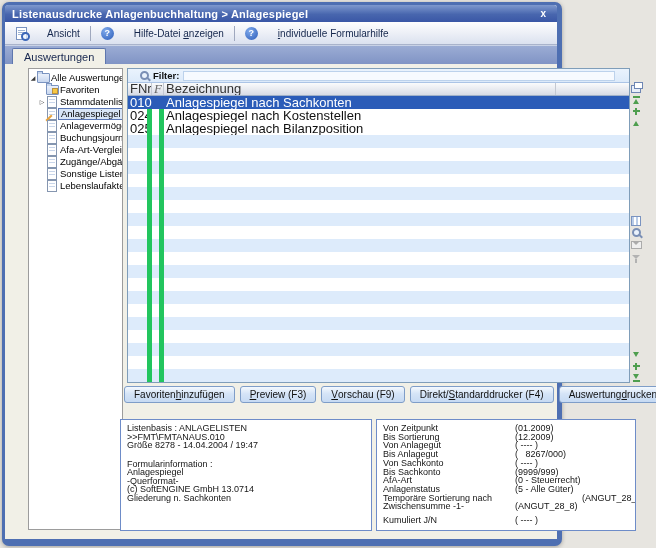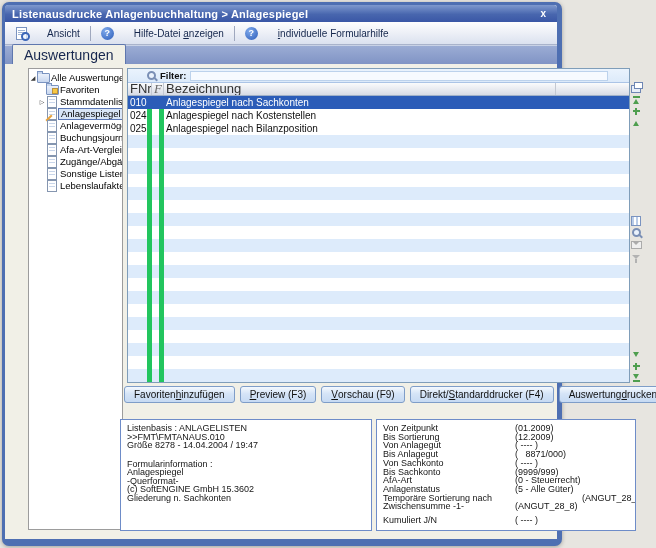--- a/index.html
+++ b/index.html
@@ -13,47 +13,47 @@
   .title{color:#fff;font-size:11px;font-weight:bold;flex:1;white-space:nowrap;letter-spacing:.2px}
   .close{color:#fff;font-size:10px;font-weight:bold;padding:0 4px;cursor:default}
   
   .toolbar{height:22px;background:linear-gradient(#FEFEFE,#DBE1EF);border-bottom:1px solid #A9B3CB;
     display:flex;align-items:center;padding:0 5px}
   .tbtn{display:inline-flex;align-items:center;gap:20px;font-size:10px;color:#14264C;padding:2px 6px;border-radius:2px}
   .tsep{width:1px;height:15px;background:#9FA8BE;margin:0 4px}
   
   .tabband{height:18px;background:linear-gradient(#9BACD4,#8094C5);padding-left:7px;display:flex;align-items:flex-end;border-top:1px solid #C9D2E6}
   .tab{background:#F1F0E7;border:1px solid #5F77AE;border-bottom:none;border-radius:2px 2px 0 0;
-    font-size:14px;color:#16264E;padding:2px 11px 1px}
+    font-size:11px;color:#16264E;padding:2px 11px 1px}
   
   .content{position:relative;height:476px}
   
   .treepanel{position:absolute;left:23px;top:4px;width:95px;height:462px;background:#fff;
     border:1px solid #9C9C9C;box-sizing:border-box;padding-top:3px;font-size:9.5px;overflow:hidden}
   .trow{height:12px;display:flex;align-items:center;white-space:nowrap}
   .trow .exp{flex:0 0 8px;width:8px;text-align:center;font-size:6px;color:#3A3A3A;font-family:"DejaVu Sans",sans-serif;line-height:12px}
   .trow.child{padding-left:9px}
   .tlabel{padding:0 2px;line-height:10px;color:#000}
   .tlabel.selected{border:1px solid #5B77B5;background:#D9E6F7}
   .ticn{flex:0 0 12px;width:12px;display:flex;justify-content:center}
   
   .grid{position:absolute;left:122px;top:4px;width:515px;height:316px}
   .gridmain{position:absolute;left:0;top:0;width:503px;box-sizing:border-box;border:1px solid #7F9DB9;background:#fff}
-  .filterrow{height:14px;box-sizing:border-box;display:flex;align-items:center;gap:4px;padding:0 19px;
+  .filterrow{height:14px;box-sizing:border-box;display:flex;align-items:center;gap:4px;padding:0 12px;
     background:linear-gradient(#EAF3FD,#DCEAFA);border-bottom:1px solid #ABC4E6}
   .filterlabel{font-size:9.5px;font-weight:bold;color:#111}
   .filterinput{flex:1;height:8px;background:#F6FAFF;border:1px solid #BCD2EC;margin-right:2px}
   .headerrow{height:13px;box-sizing:border-box;display:flex;background:linear-gradient(#FAFBFC,#D7DBE5);
     border-bottom:1px solid #9FB0C8;font-size:13px;color:#333}
   .hcell{box-sizing:border-box;border-right:1px solid #C3C8D2;padding:0 2px;line-height:12px;overflow:hidden;white-space:nowrap}
   .h-fnr{width:24px}
   .h-f{width:12px;font-style:italic;color:#666;font-family:"Liberation Serif",serif}
   .h-bez{width:392px}
   .h-rest{flex:1;border-right:none}
-  .grow{height:13px;display:flex;font-size:10px;line-height:13px;color:#101010}
+  .grow{height:13px;display:flex;font-size:13px;line-height:13px;color:#101010}
   .grow.alt{background:#DDEBFB}
   .grow.selected{background:#2B5CB8;color:#fff}
   .gcell{box-sizing:border-box;padding:0 2px;overflow:hidden;white-space:nowrap}
   .g-fnr{width:24px}.g-f{width:12px}.g-bez{width:392px}.g-rest{flex:1}
   .grow:not(.selected) .g-fnr,.grow:not(.selected) .g-f{border-right:5px solid #22c55e}
   
   .sidestrip{position:absolute;right:0;top:14px;height:301px;width:12px;display:flex;flex-direction:column;align-items:center;gap:2px}
   .spacer{flex:1}
   .strip-btn{display:flex;align-items:center;justify-content:center;width:12px;height:10px}
   
@@ -468,28 +468,28 @@
 
     <div class="infopanel left" id="infoleft">
         <div class="iline">Listenbasis : ANLAGELISTEN</div>
         <div class="iline">&gt;&gt;FMT\FMTANAUS.010</div>
         <div class="iline">Größe 8278 - 14.04.2004 / 19:47</div>
         <div class="iblank"></div>
         <div class="iblank"></div>
         <div class="iline">Formularinformation :</div>
         <div class="iline">Anlagespiegel</div>
         <div class="iline">-Querformat-</div>
-        <div class="iline">(c) SoftENGINE GmbH 15.3602</div>
+        <div class="iline">(c) SoftENGINE GmbH 13.0714</div>
         <div class="iline">Gliederung n. Sachkonten</div>
       </div>
     <div class="infopanel right" id="parampanel">
         <div class="prow"><span class="plabel">Von Zeitpunkt</span><span class="pvalue">(01.2009)</span></div>
         <div class="prow"><span class="plabel">Bis Sortierung</span><span class="pvalue">(12.2009)</span></div>
         <div class="prow"><span class="plabel">Von Anlagegut</span><span class="pvalue">( ---- )</span></div>
-        <div class="prow"><span class="plabel">Bis Anlagegut</span><span class="pvalue">(   8871/000)</span></div>
+        <div class="prow"><span class="plabel">Bis Anlagegut</span><span class="pvalue">(   8267/000)</span></div>
         <div class="prow"><span class="plabel">Von Sachkonto</span><span class="pvalue">( ---- )</span></div>
         <div class="prow"><span class="plabel">Bis Sachkonto</span><span class="pvalue">(9999/999)</span></div>
         <div class="prow"><span class="plabel">AfA-Art</span><span class="pvalue">(0 - Steuerrecht)</span></div>
         <div class="prow"><span class="plabel">Anlagenstatus</span><span class="pvalue">(5 - Alle Güter)</span></div>
         <div class="prow"><span class="plabel">Temporäre Sortierung nach</span><span class="pvalue indented">(ANGUT_28_8)</span></div>
         <div class="prow"><span class="plabel">Zwischensumme -1-</span><span class="pvalue">(ANGUT_28_8)</span></div>
         <div class="iblank"></div>
         <div class="prow"><span class="plabel">Kumuliert J/N</span><span class="pvalue">( ---- )</span></div>
       </div>
   </div>

